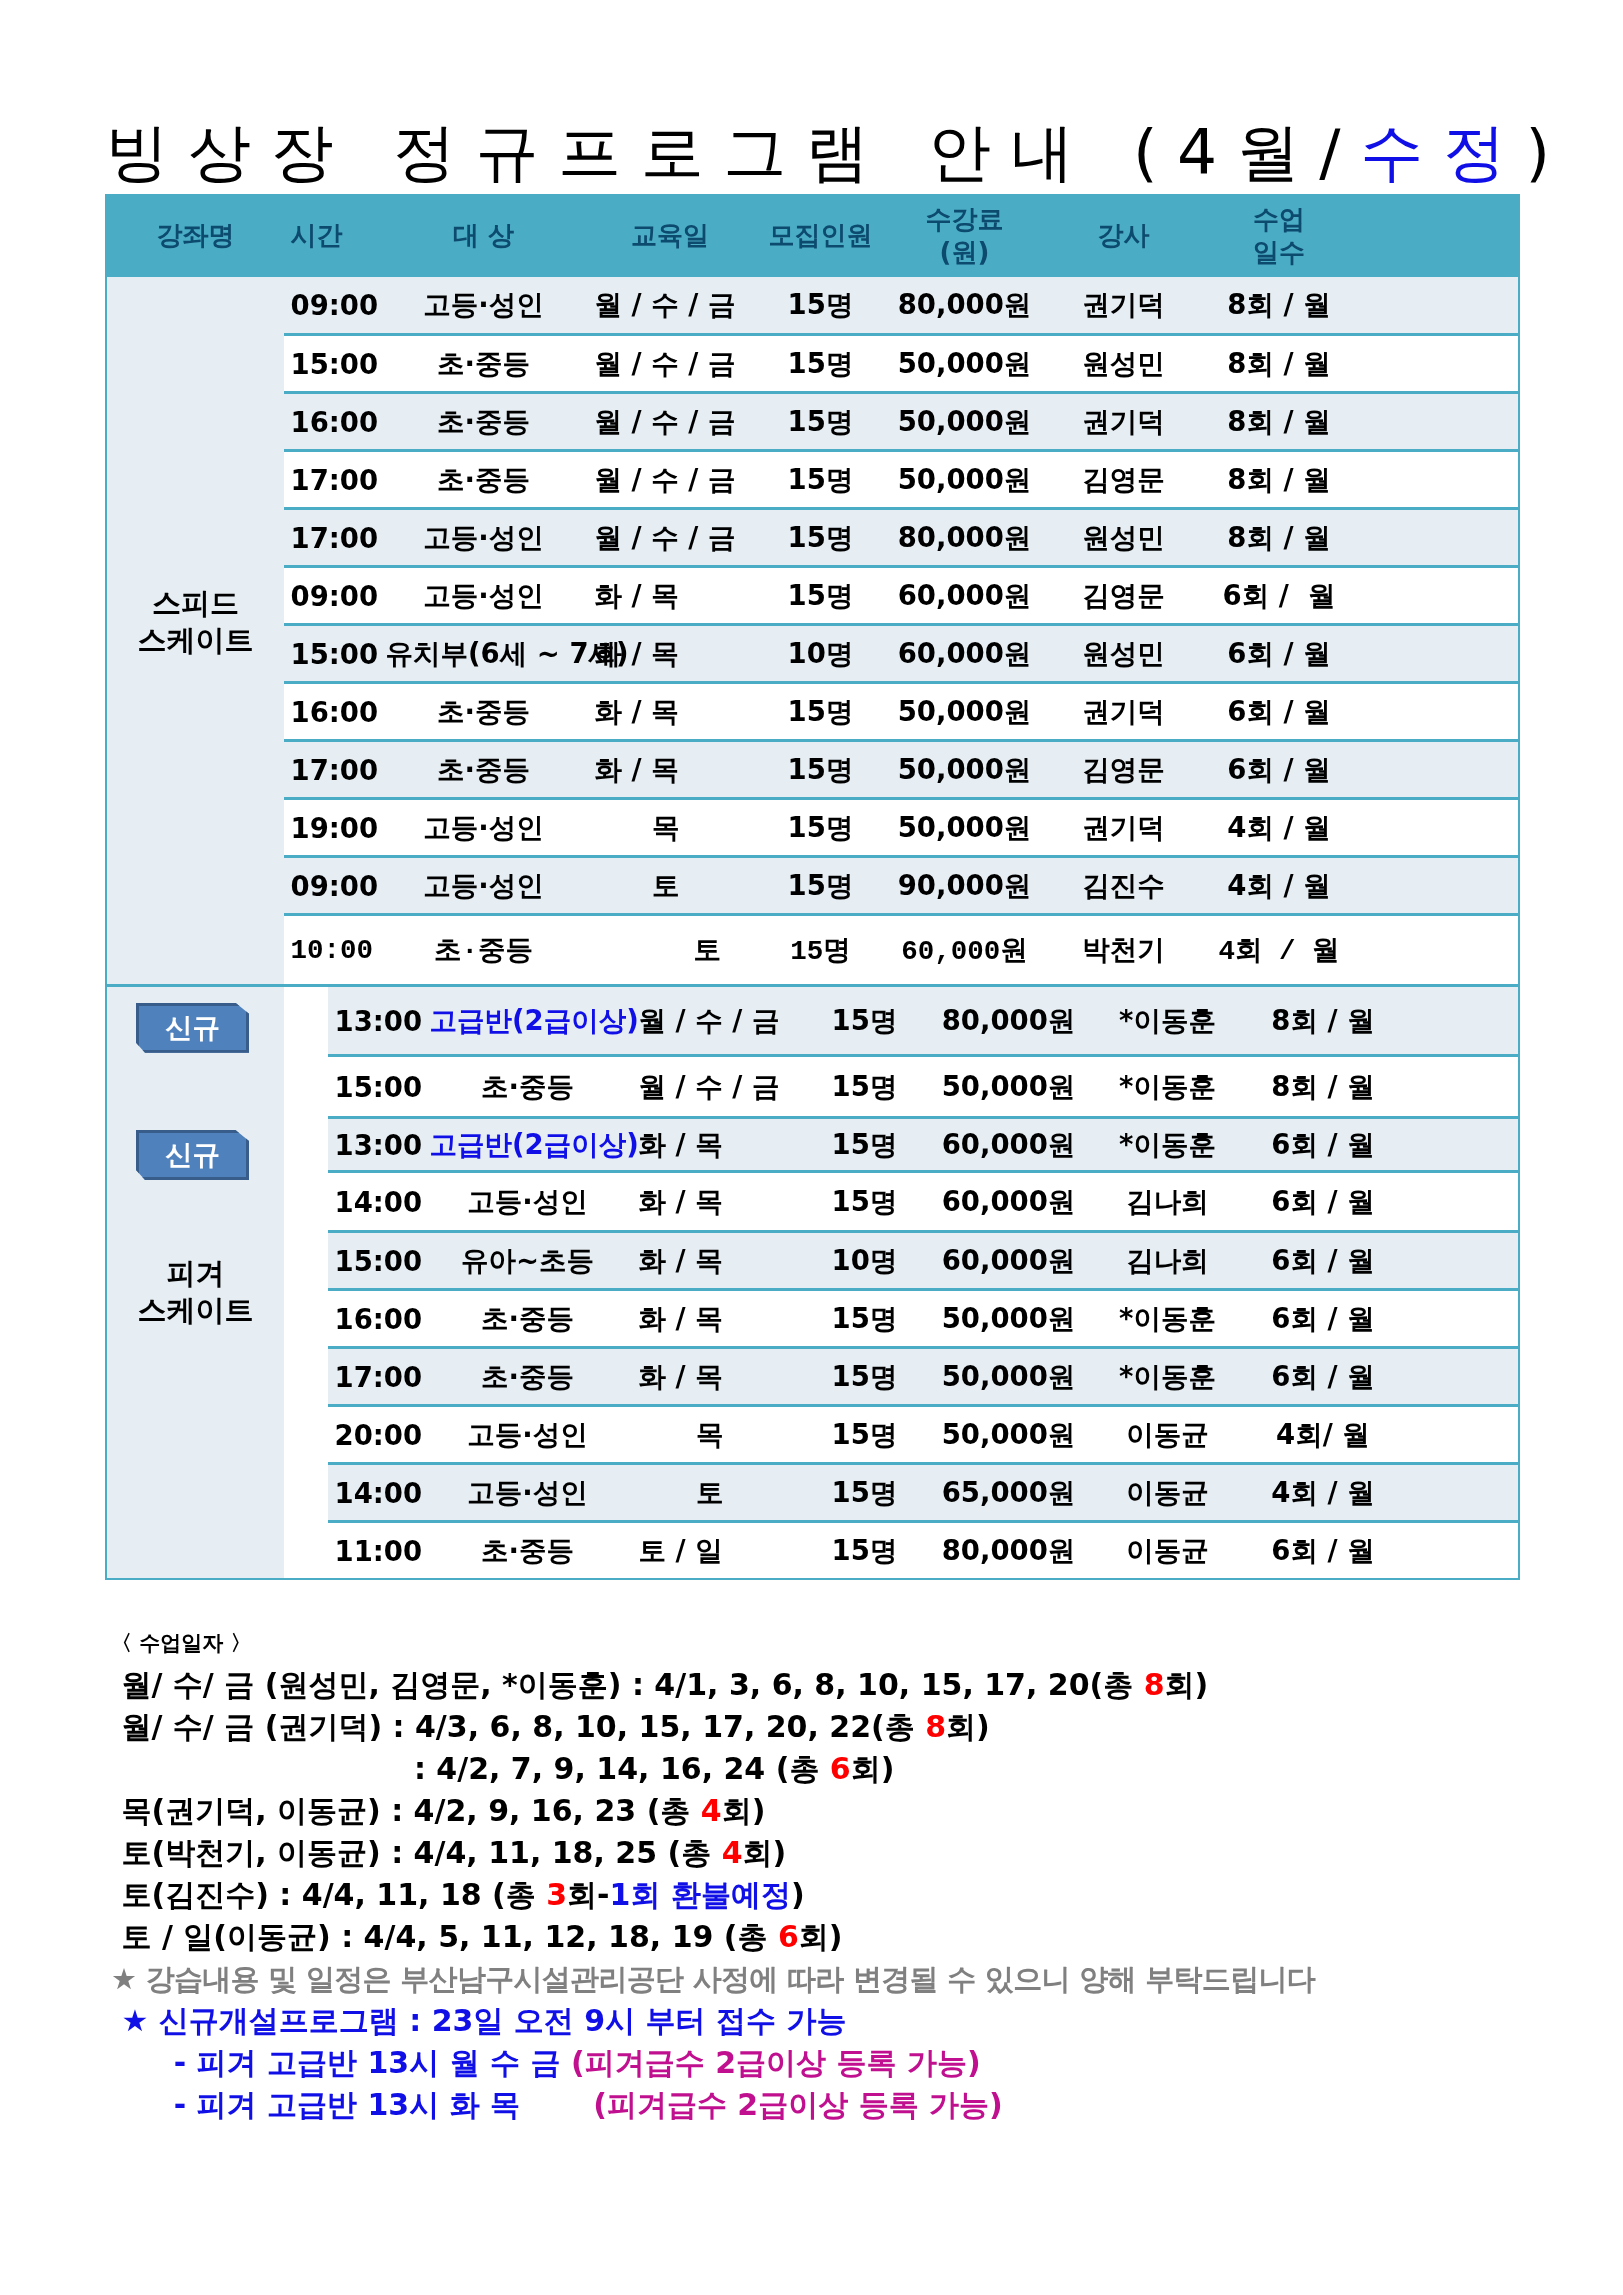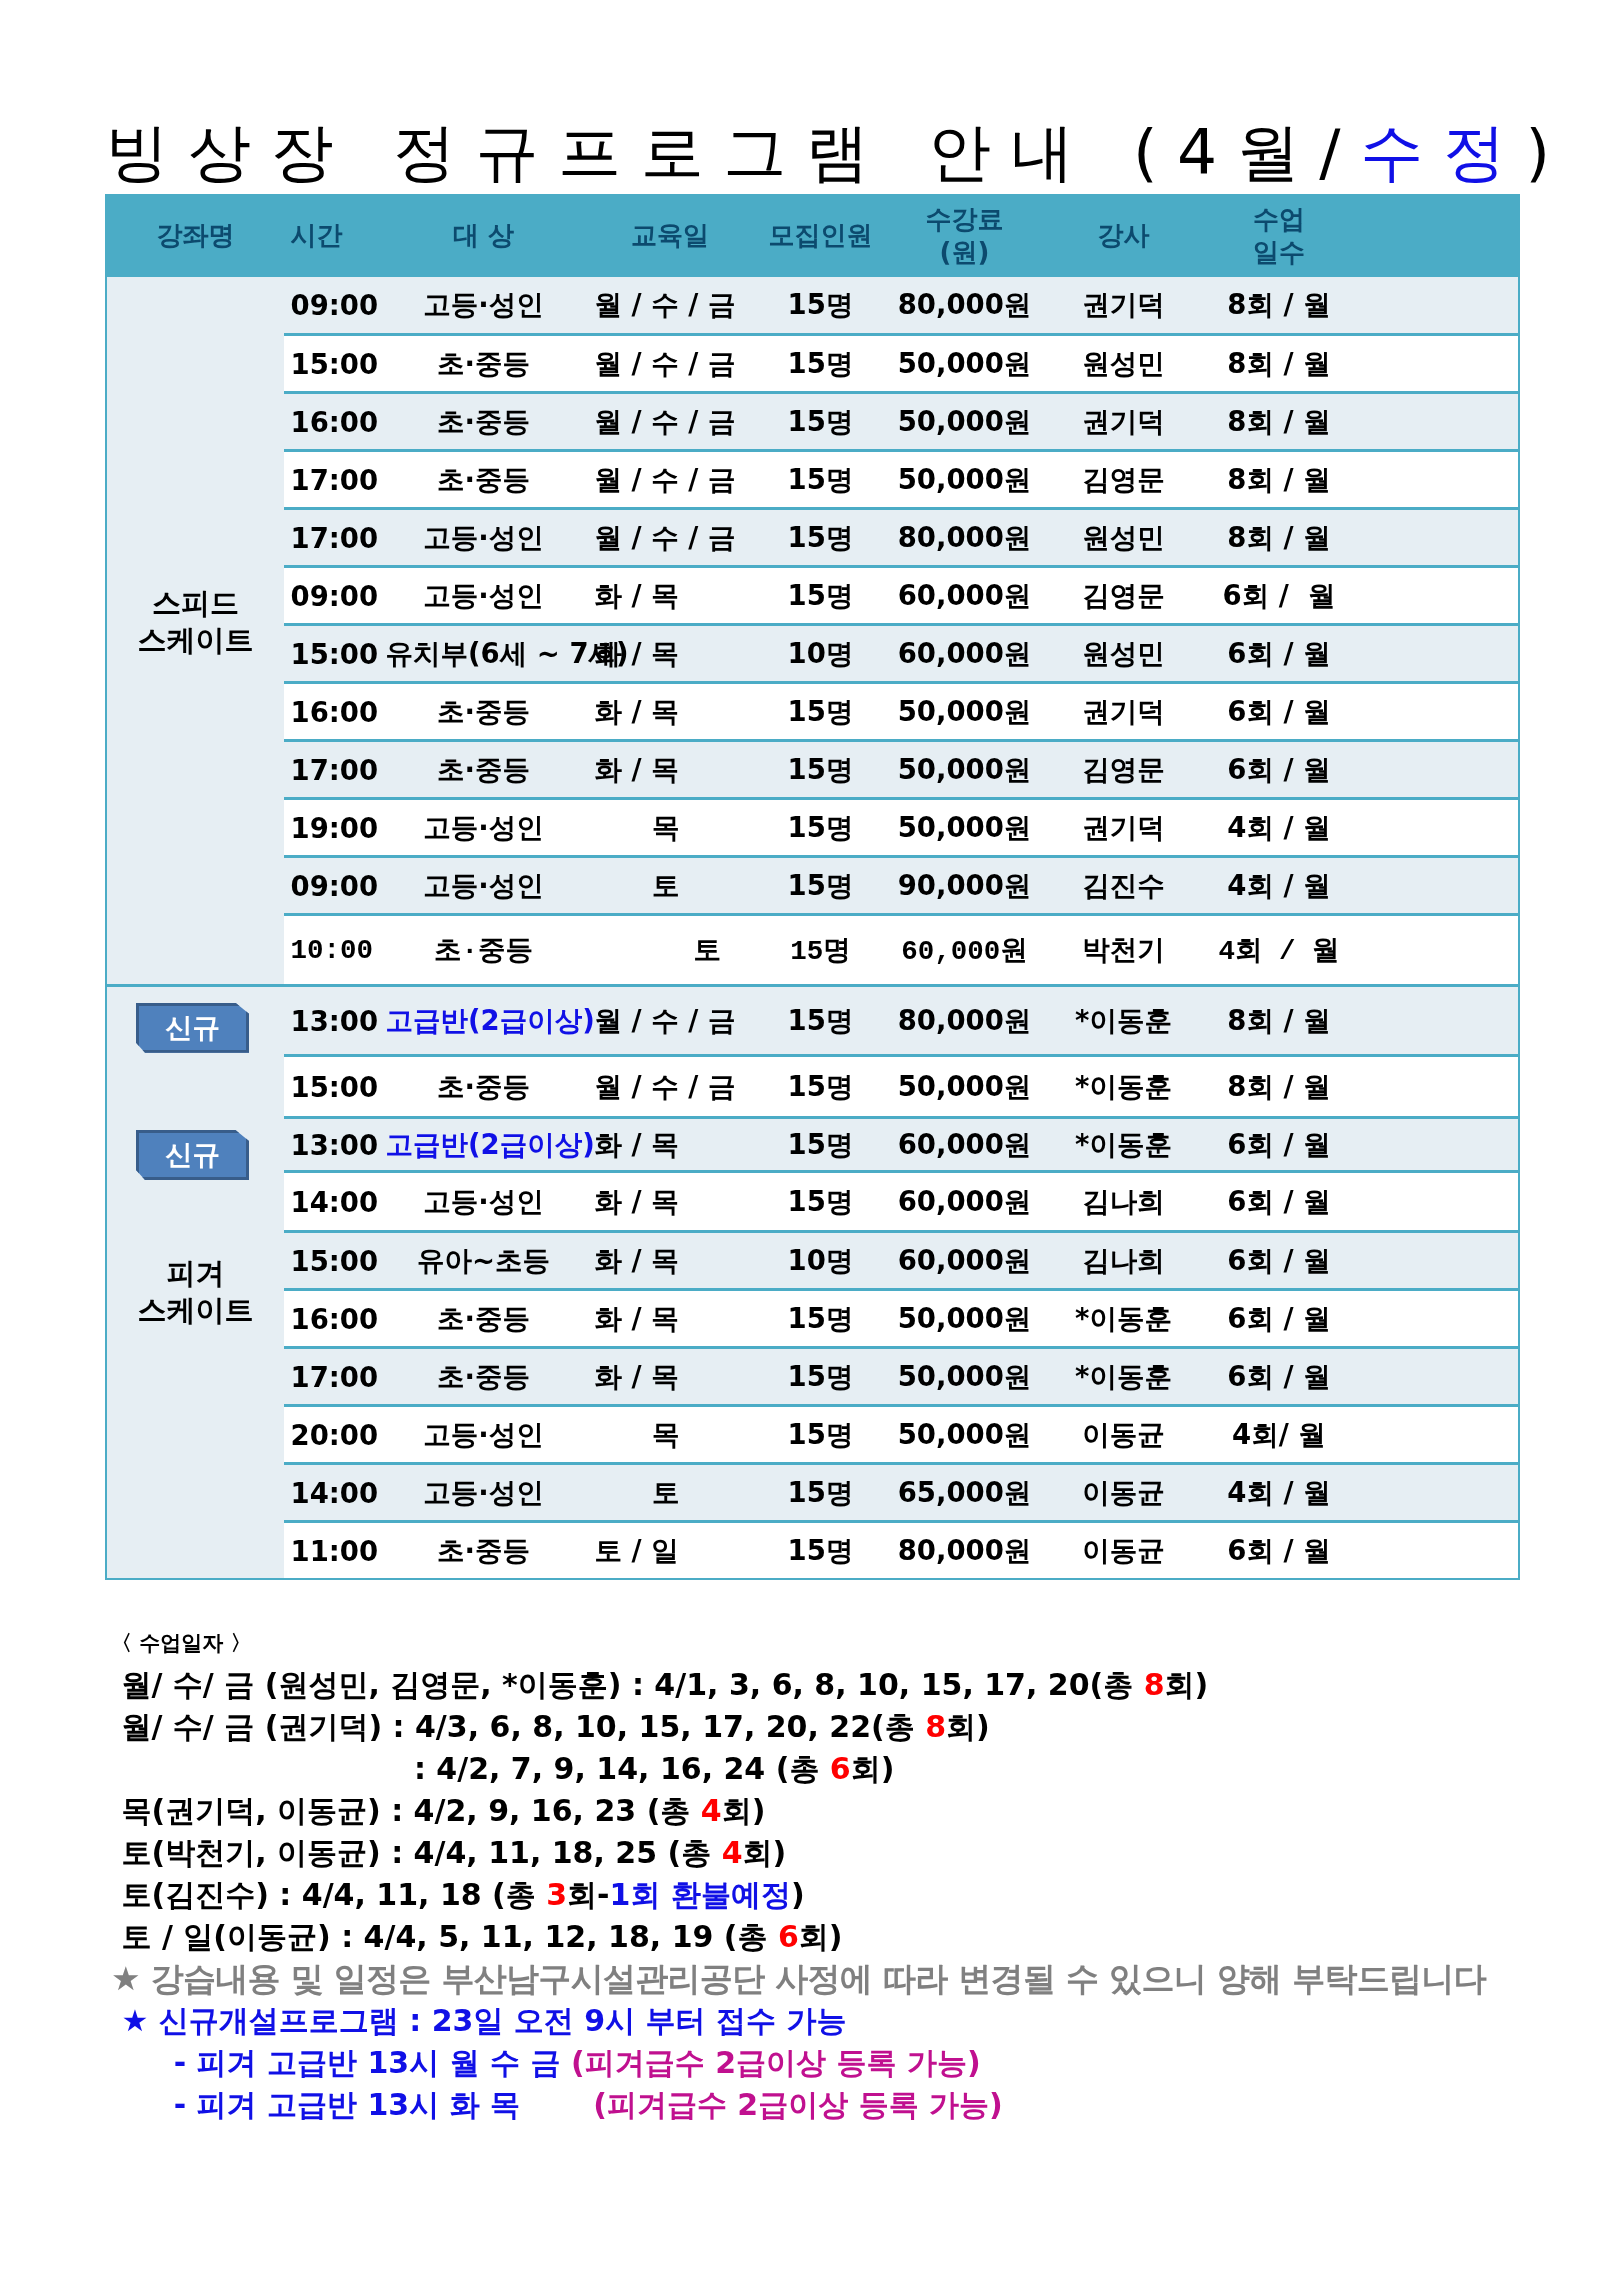--- a/index.html
+++ b/index.html
@@ -10,21 +10,21 @@
            text-align:center; font-size:63px; letter-spacing:19.6px; font-weight:normal;
            white-space:nowrap; line-height:85px; padding-left:26px; }
   .title .blue { color:#1010e6; }
 
   .tbl { position:absolute; left:105px; top:194px; width:1415px;
          border-left:2.6px solid #4bacc6; border-right:2.6px solid #4bacc6; border-bottom:2.6px solid #4bacc6;
          box-sizing:border-box; }
   .hdr { display:flex; height:83px; background:#4bacc6; color:#0c4a6e; font-weight:bold; font-size:26px; }
   .hdr > div { display:flex; align-items:center; justify-content:center; text-align:center; line-height:33px; }
   .section { display:flex; border-bottom:3.3px solid #4bacc6; }
-  .section:last-child { border-bottom:none; }
+  .section:last-child { border-bottom:none;gap:44px; }
   .sec-name { width:177px; background:#e6eef3; position:relative; flex:none; }
   .sec-name .label { position:absolute; left:0; width:177px; text-align:center; font-weight:bold;
                      font-size:29px; line-height:37px; }
   .rows { flex:1; }
   .row { display:flex; align-items:center; font-weight:bold; font-size:27.5px; border-top:3.3px solid #4bacc6; box-sizing:border-box; }
   .row:first-child { border-top:none; }
   .row.alt { background:#e6eef3; }
   .row.wh { background:#ffffff; }
   .c-time { width:95px; padding-left:6.5px; }
   .c-target { width:196px; text-align:center; white-space:nowrap; }
@@ -299,18 +299,18 @@
 
 <div class="notes">
   <div class="line heading">〈 수업일자 〉</div>
   <div class="line"><span> 월/ 수/ 금 (원성민, 김영문, *이동훈) : 4/1, 3, 6, 8, 10, 15, 17, 20(총 </span><span class="red">8</span><span>회)</span></div>
   <div class="line"><span> 월/ 수/ 금 (권기덕) : 4/3, 6, 8, 10, 15, 17, 20, 22(총 </span><span class="red">8</span><span>회)</span></div>
   <div class="line"><span>                             : 4/2, 7, 9, 14, 16, 24 (총 </span><span class="red">6</span><span>회)</span></div>
   <div class="line"><span> 목(권기덕, 이동균) : 4/2, 9, 16, 23 (총 </span><span class="red">4</span><span>회)</span></div>
   <div class="line"><span> 토(박천기, 이동균) : 4/4, 11, 18, 25 (총 </span><span class="red">4</span><span>회)</span></div>
   <div class="line"><span> 토(김진수) : 4/4, 11, 18 (총 </span><span class="red">3</span><span>회-</span><span class="blue2">1회 환불예정</span><span>)</span></div>
   <div class="line"><span> 토 / 일(이동균) : 4/4, 5, 11, 12, 18, 19 (총 </span><span class="red">6</span><span>회)</span></div>
-  <div class="line gray" style="font-size:33px;letter-spacing:-0.7px">★ 강습내용 및 일정은 부산남구시설관리공단 사정에 따라 변경될 수 있으니 양해 부탁드립니다</div>
+  <div class="line gray" style="font-size:29px;letter-spacing:-0.7px">★ 강습내용 및 일정은 부산남구시설관리공단 사정에 따라 변경될 수 있으니 양해 부탁드립니다</div>
   <div class="line blue2"> ★ 신규개설프로그램 : 23일 오전 9시 부터 접수 가능</div>
   <div class="line"><span class="blue2">      - 피겨 고급반 13시 월 수 금 </span><span class="magenta">(피겨급수 2급이상 등록 가능)</span></div>
   <div class="line"><span class="blue2">      - 피겨 고급반 13시 화 목       </span><span class="magenta">(피겨급수 2급이상 등록 가능)</span></div>
 </div>
 
 
 </body></html>

